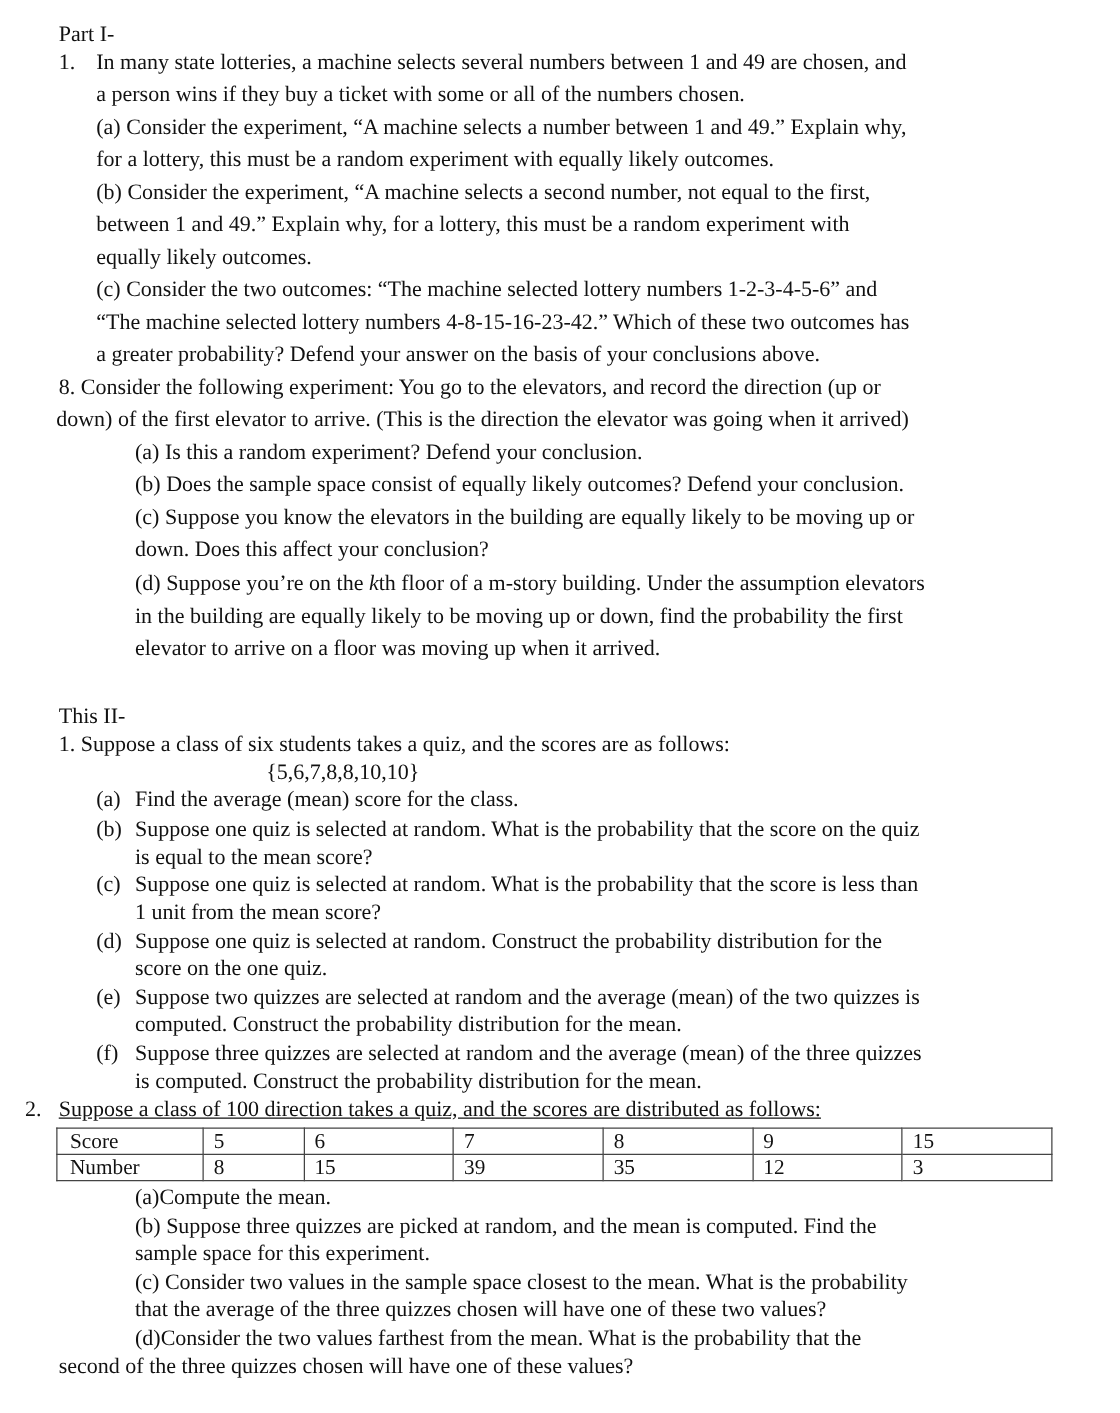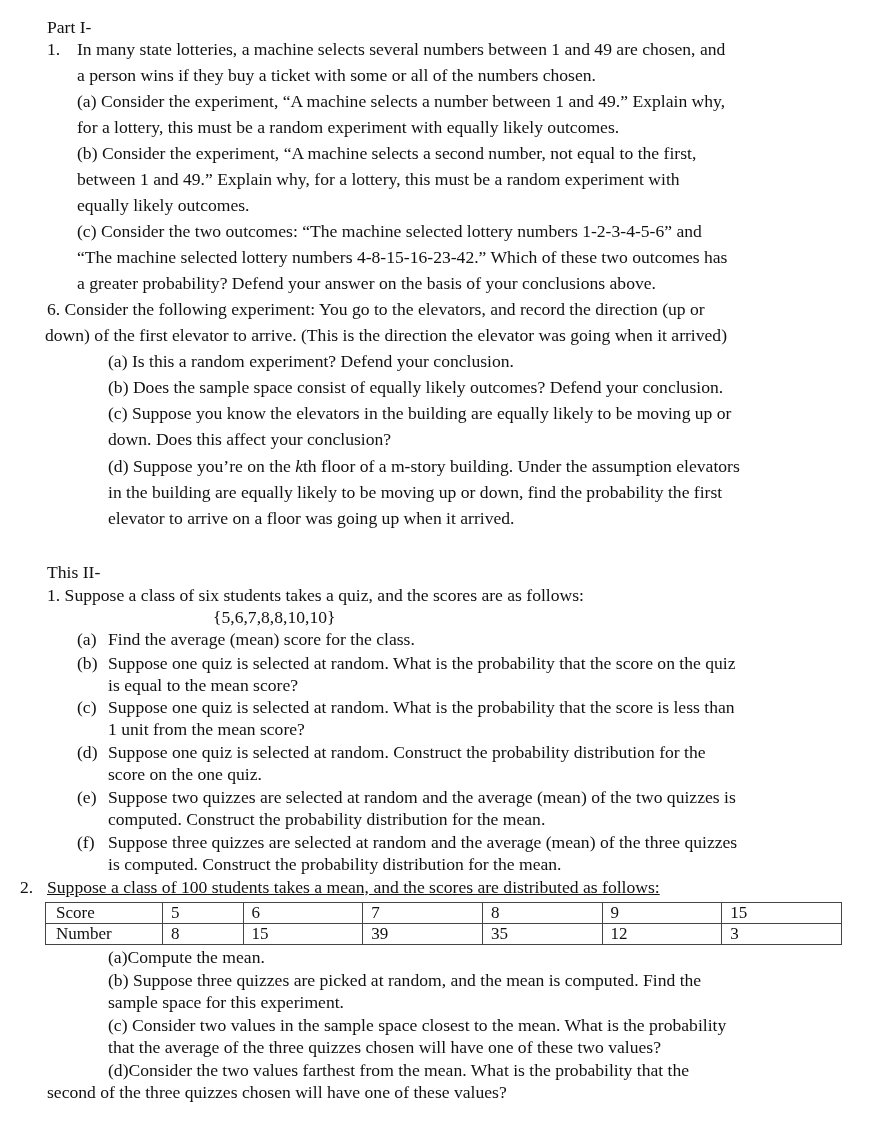--- a/index.html
+++ b/index.html
@@ -37,29 +37,29 @@
 <div class="ln ind1" style="top:64px">a person wins if they buy a ticket with some or all of the numbers chosen.</div>
 <div class="ln ind1" style="top:90px">(a) Consider the experiment, “A machine selects a number between 1 and 49.” Explain why,</div>
 <div class="ln ind1" style="top:116px">for a lottery, this must be a random experiment with equally likely outcomes.</div>
 <div class="ln ind1" style="top:142px">(b) Consider the experiment, “A machine selects a second number, not equal to the first,</div>
 <div class="ln ind1" style="top:168px">between 1 and 49.” Explain why, for a lottery, this must be a random experiment with</div>
 <div class="ln ind1" style="top:194px">equally likely outcomes.</div>
 <div class="ln ind1" style="top:220px">(c) Consider the two outcomes: “The machine selected lottery numbers 1-2-3-4-5-6” and</div>
 <div class="ln ind1" style="top:246px">“The machine selected lottery numbers 4-8-15-16-23-42.” Which of these two outcomes has</div>
 <div class="ln ind1" style="top:272px">a greater probability? Defend your answer on the basis of your conclusions above.</div>
 
-<div class="ln ind0" style="top:298px">6. Consider the following experiment: You go to the elevators, and record the direction (up or</div>
+<div class="ln ind0" style="top:298px">8. Consider the following experiment: You go to the elevators, and record the direction (up or</div>
 <div class="ln ind0" style="left:45px;top:324px">down) of the first elevator to arrive. (This is the direction the elevator was going when it arrived)</div>
 <div class="ln ind2" style="top:350px">(a) Is this a random experiment? Defend your conclusion.</div>
 <div class="ln ind2" style="top:376px">(b) Does the sample space consist of equally likely outcomes? Defend your conclusion.</div>
 <div class="ln ind2" style="top:402px">(c) Suppose you know the elevators in the building are equally likely to be moving up or</div>
 <div class="ln ind2" style="top:428px">down. Does this affect your conclusion?</div>
 <div class="ln ind2" style="top:455px"><span>(d) Suppose you’re on the </span><i>k</i><span>th floor of a m-story building. Under the assumption elevators</span></div>
 <div class="ln ind2" style="top:481px">in the building are equally likely to be moving up or down, find the probability the first</div>
-<div class="ln ind2" style="top:507px">elevator to arrive on a floor was going up when it arrived.</div>
+<div class="ln ind2" style="top:507px">elevator to arrive on a floor was moving up when it arrived.</div>
 
 <div class="ln hdr" style="top:561px">This II-</div>
 <div class="ln ind0" style="top:584px">1. Suppose a class of six students takes a quiz, and the scores are as follows:</div>
 <div class="ln set" style="top:606px">{5,6,7,8,8,10,10}</div>
 
 <div class="ln lbl2" style="top:628px">(a)</div>
 <div class="ln ind2" style="top:628px">Find the average (mean) score for the class.</div>
 
 <div class="ln lbl2" style="top:652px">(b)</div>
 <div class="ln ind2" style="top:652px">Suppose one quiz is selected at random. What is the probability that the score on the quiz</div>
@@ -75,21 +75,21 @@
 
 <div class="ln lbl2" style="top:786px">(e)</div>
 <div class="ln ind2" style="top:786px">Suppose two quizzes are selected at random and the average (mean) of the two quizzes is</div>
 <div class="ln ind2" style="top:808px">computed. Construct the probability distribution for the mean.</div>
 
 <div class="ln lbl2" style="top:831px">(f)</div>
 <div class="ln ind2" style="top:831px">Suppose three quizzes are selected at random and the average (mean) of the three quizzes</div>
 <div class="ln ind2" style="top:853px">is computed. Construct the probability distribution for the mean.</div>
 
 <div class="ln" style="left:20px;top:876px">2.</div>
-<div class="ln u" style="left:47px;top:876px">Suppose a class of 100 students takes a mean, and the scores are distributed as follows:</div>
+<div class="ln u" style="left:47px;top:876px">Suppose a class of 100 direction takes a quiz, and the scores are distributed as follows:</div>
 
 <table class="tbl">
   <tbody>
       <tr>
     <td class="first">Score</td>
     <td>5</td>
     <td>6</td>
     <td>7</td>
     <td>8</td>
     <td>9</td>

